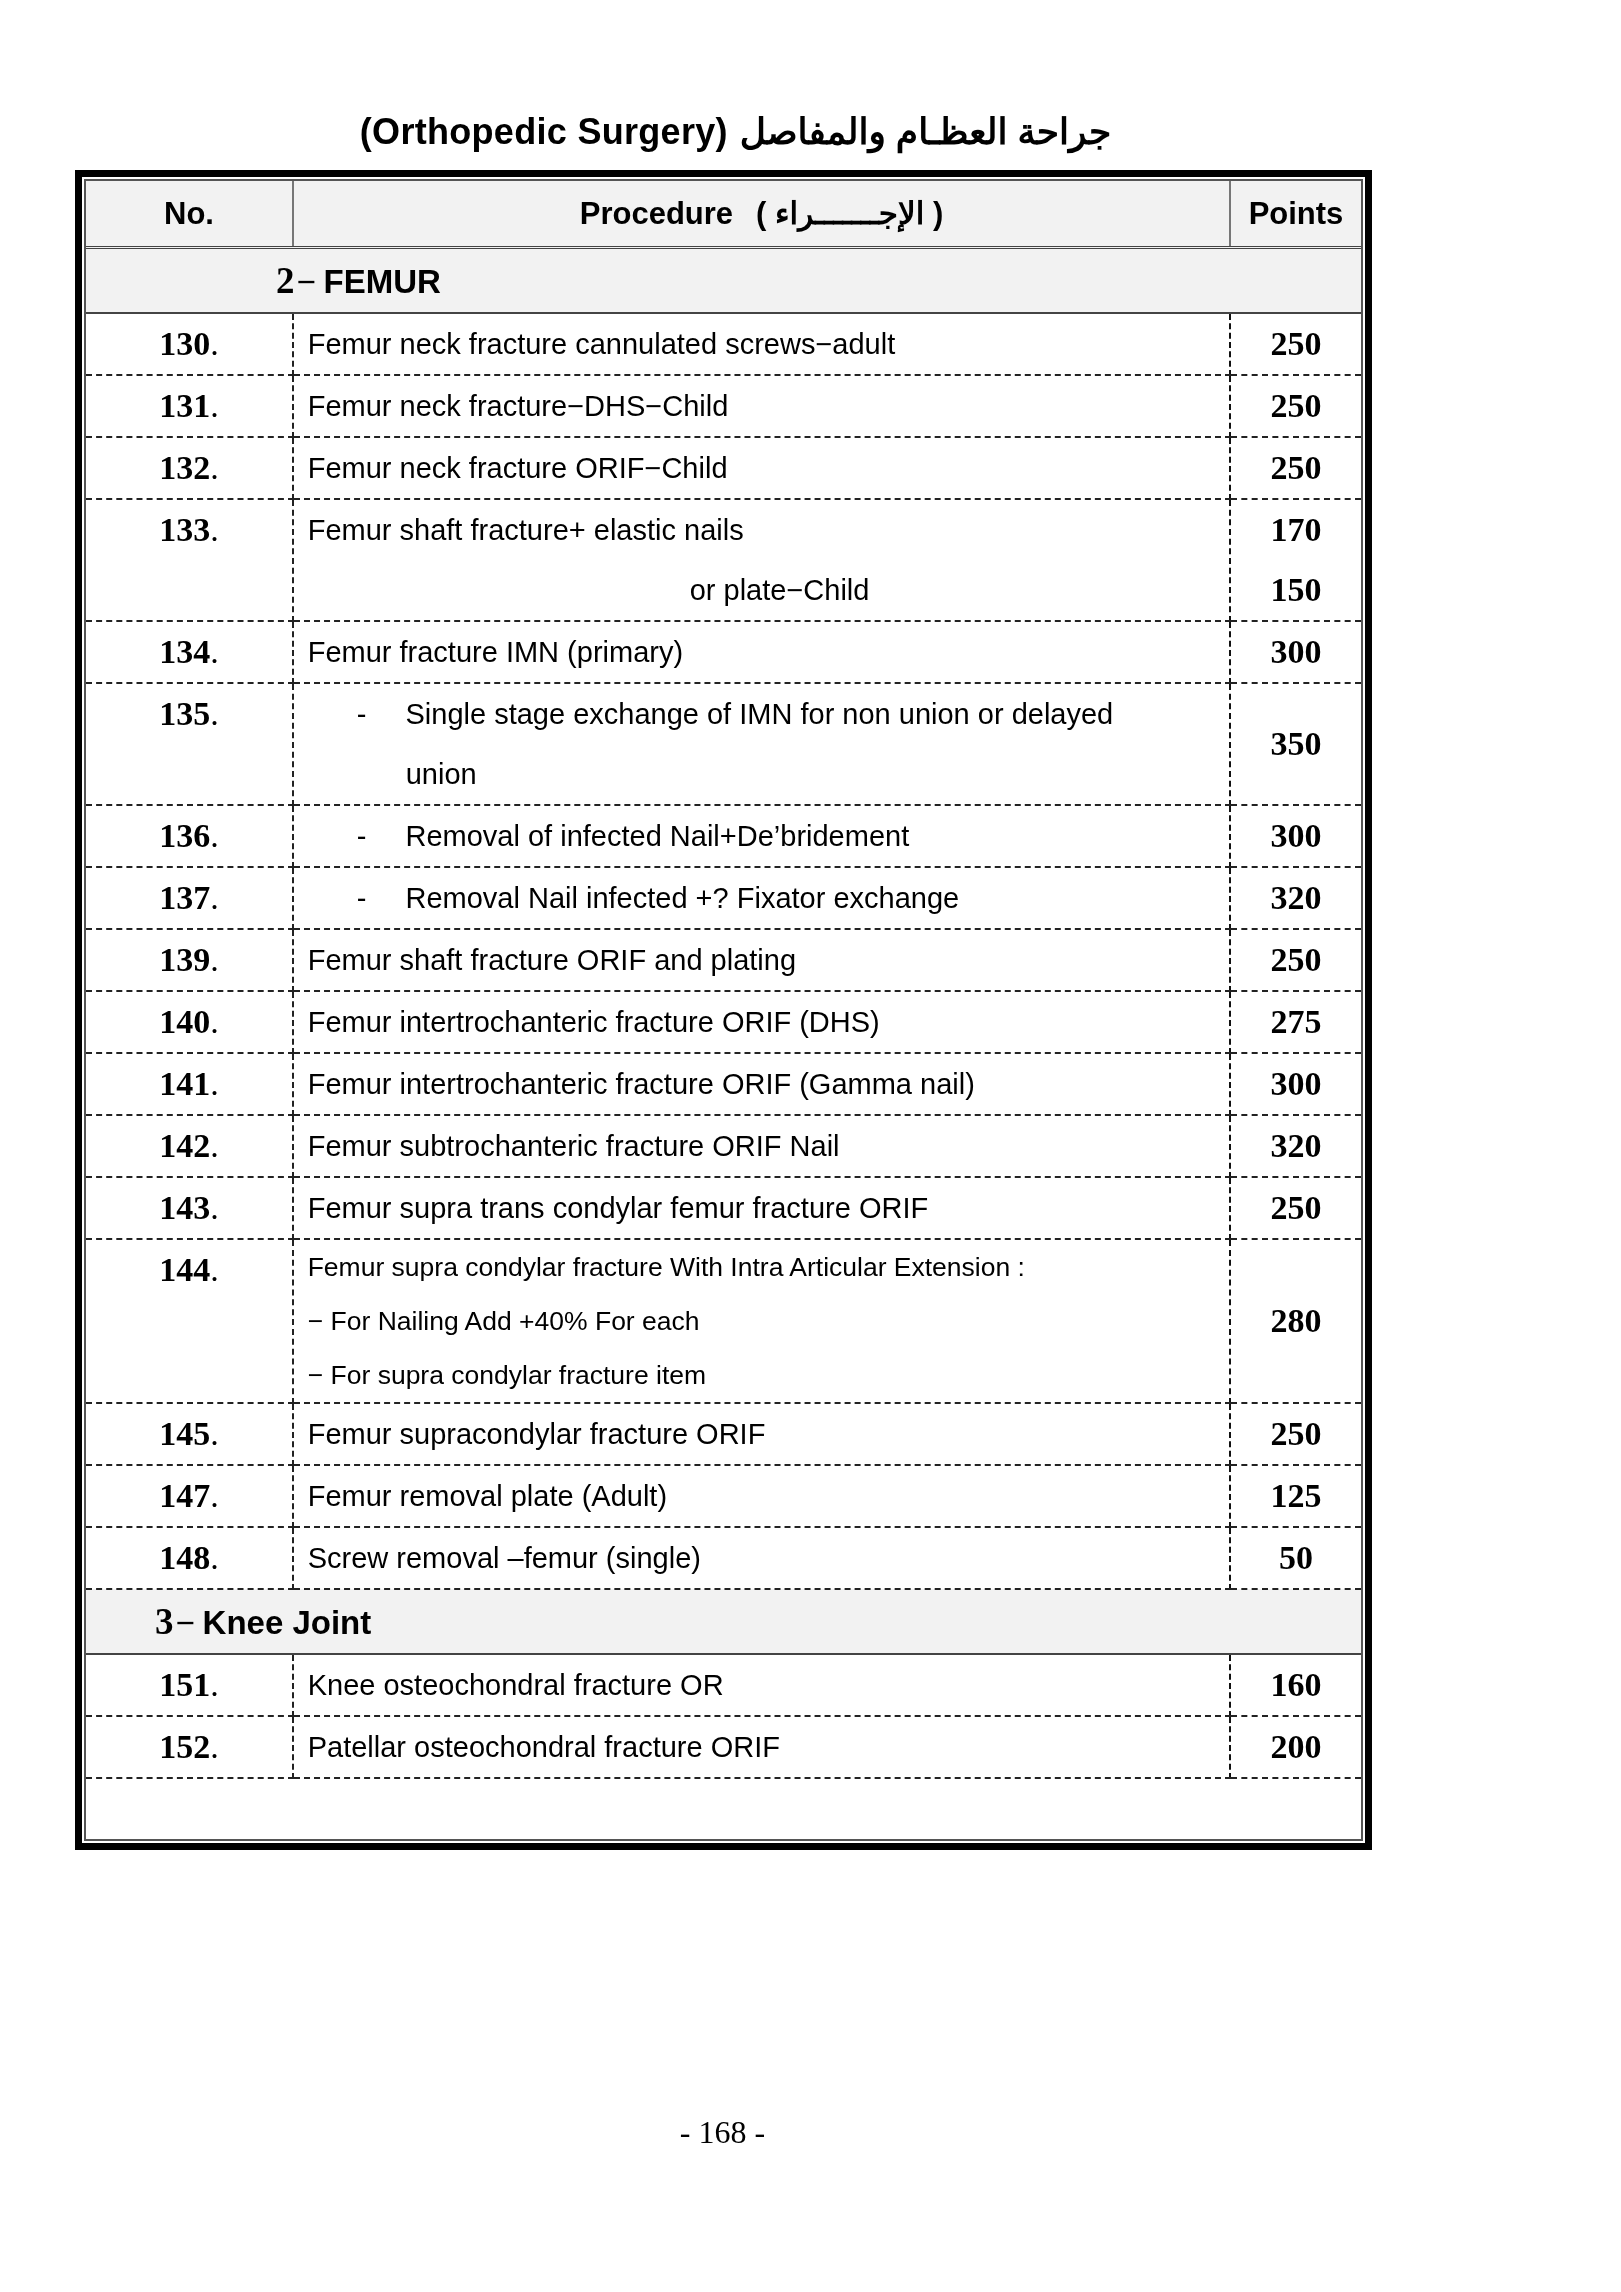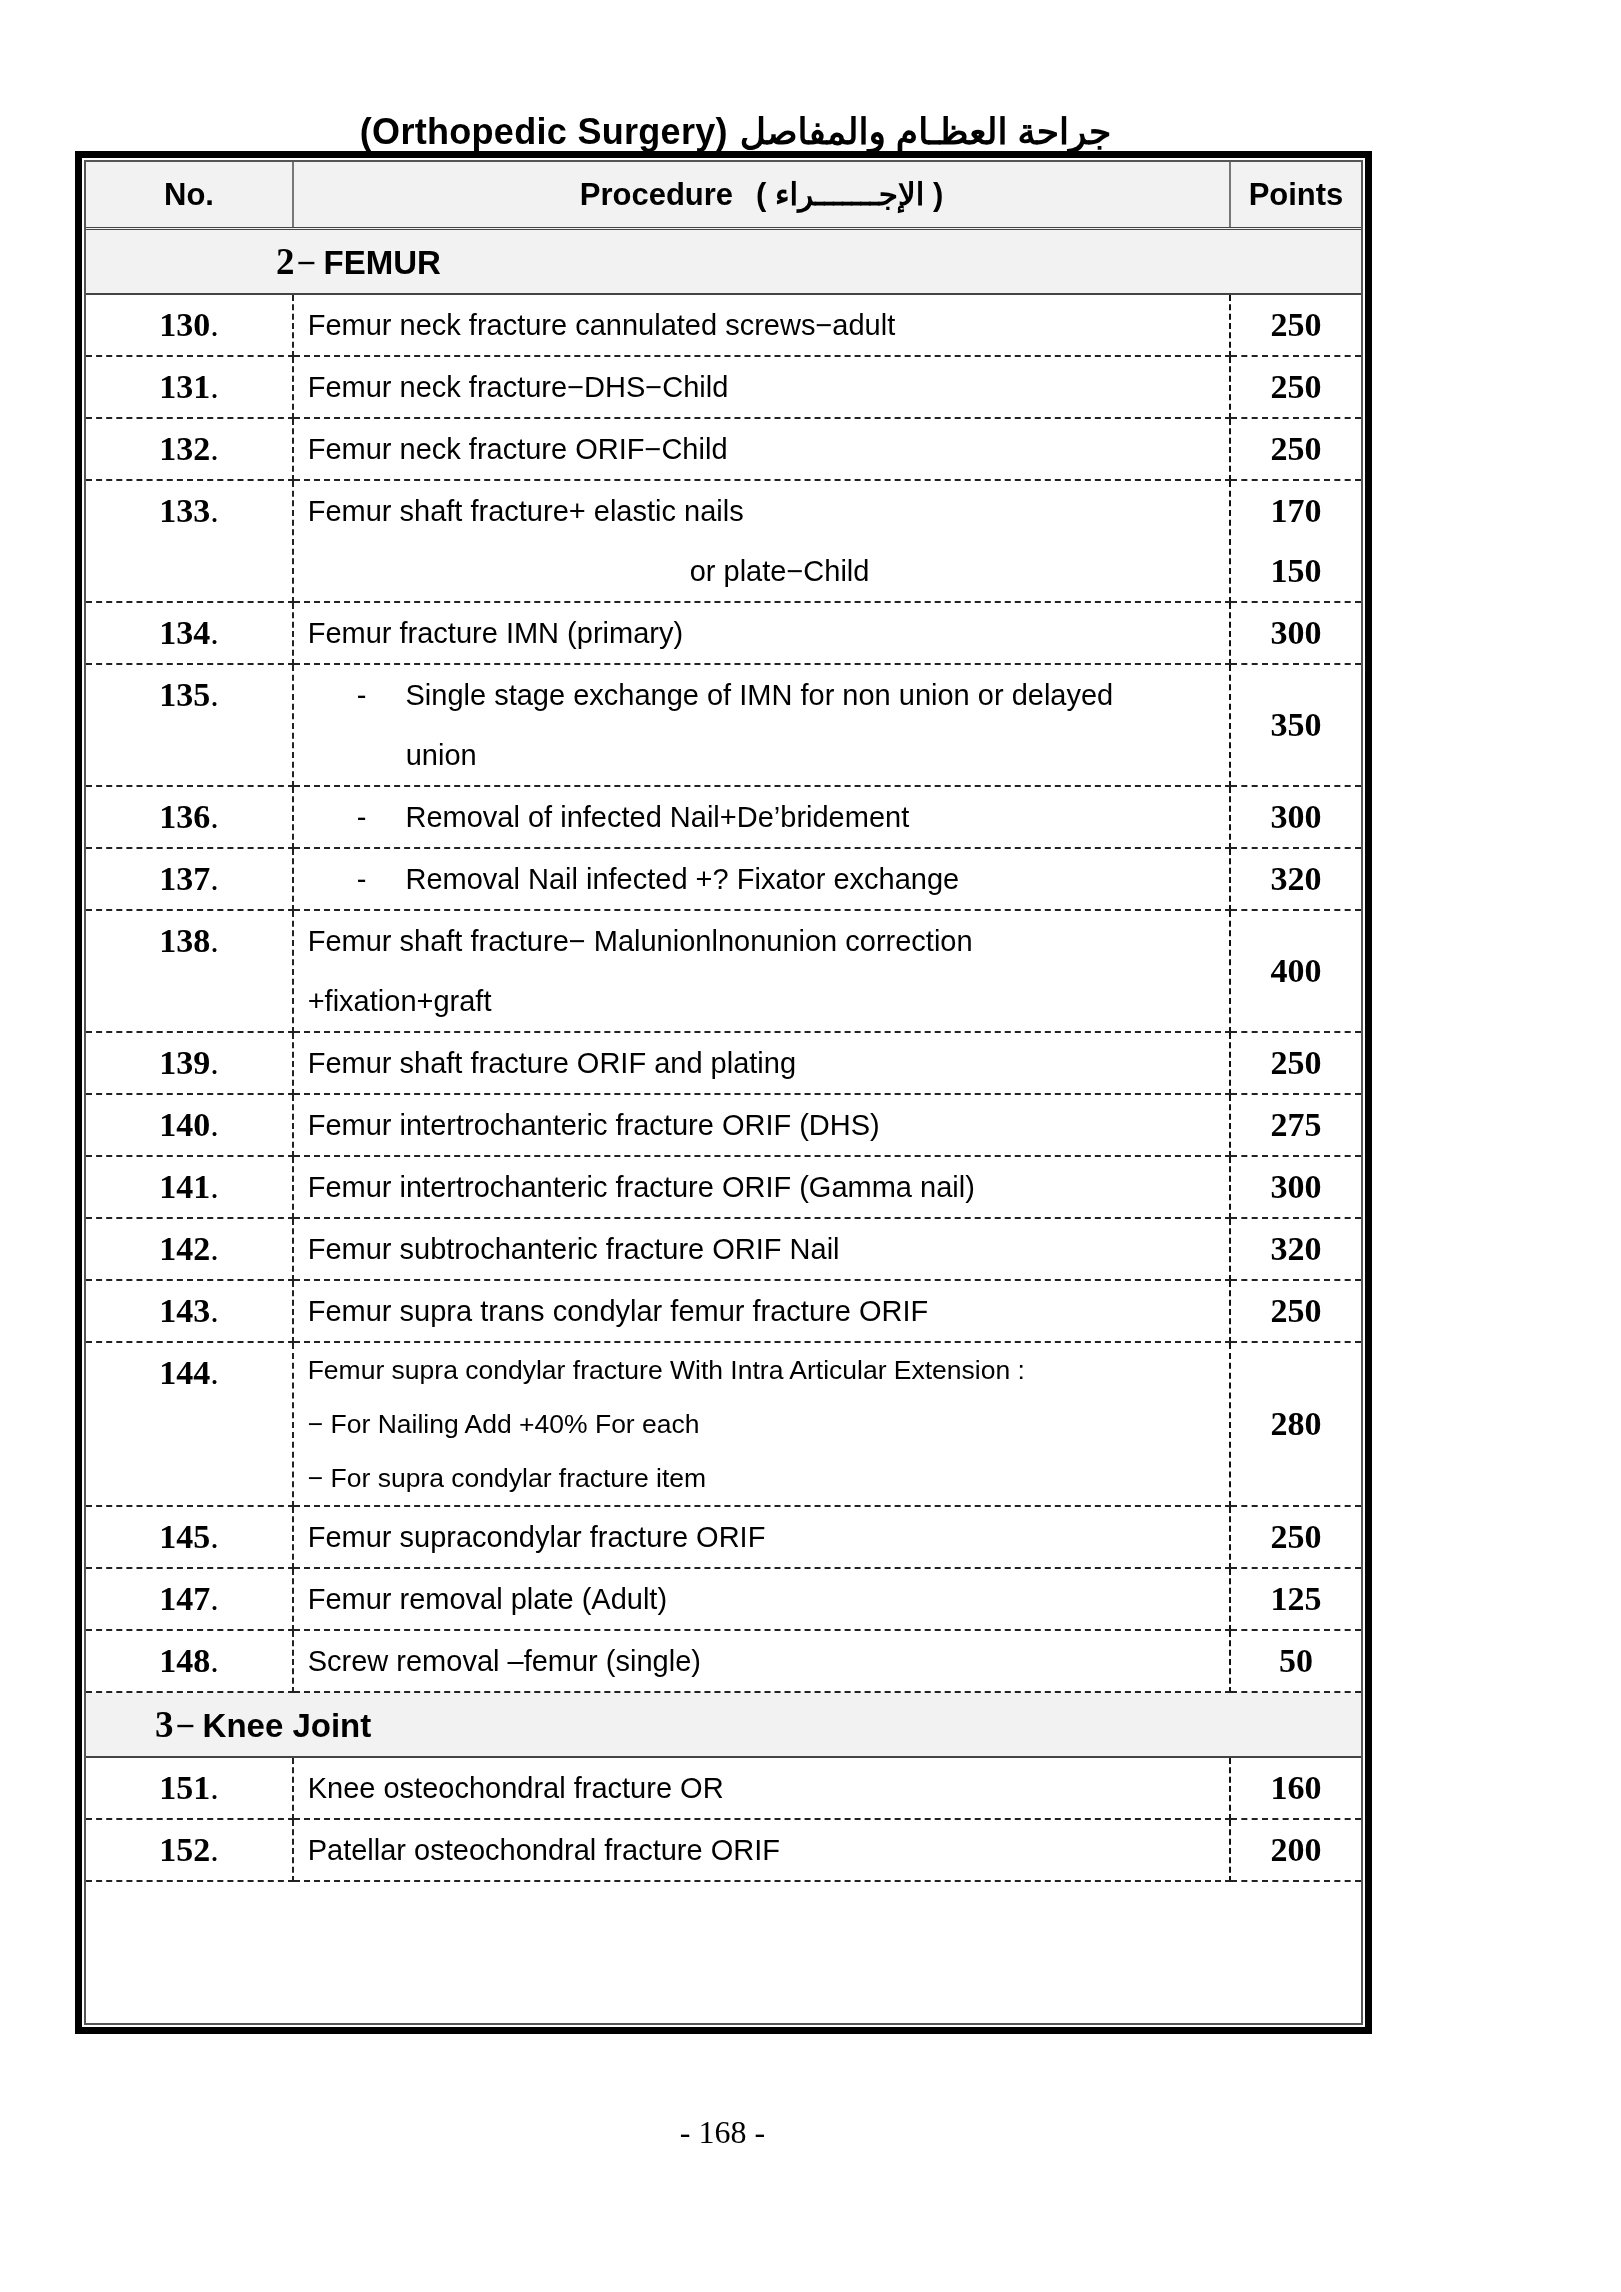--- a/index.html
+++ b/index.html
@@ -6,21 +6,21 @@
     body { width: 1621px; height: 2293px; position: relative; overflow: hidden; color: #000; }
 
     .page-title {
       position: absolute; left: 13px; width: 1445px; top: 110px;
       text-align: center; font-family: "Liberation Sans", sans-serif;
       font-weight: bold; font-size: 36px; line-height: 43px; letter-spacing: 0.3px;
     }
     .page-title .ar { margin-left: 11.8px; }
 
     .table-wrap {
-      position: absolute; left: 75px; top: 151px; width: 1297px; height: 1883px;
+      position: absolute; left: 75px; top: 170px; width: 1297px; height: 1680px;
       box-sizing: border-box; border: 7.8px solid #000; background: #fff; text-decoration: underline;
     }
     .table-inner {
       position: absolute; left: 2px; top: 2px; right: 2px; bottom: 2px;
       border: 2px solid #555; box-sizing: border-box;
     }
 
     table.grid {
       width: 100%; border-collapse: collapse; table-layout: fixed;
     }
@@ -149,28 +149,20 @@
           <td class="no"><span>136</span><span class="dot">.</span></td>
           <td class="proc"><span class="bullet">-</span><span>Removal of infected Nail+De’bridement</span></td>
           <td class="pts">300</td>
         </tr>
         <tr class="data-row">
           <td class="no"><span>137</span><span class="dot">.</span></td>
           <td class="proc"><span class="bullet">-</span><span>Removal Nail infected +? Fixator exchange</span></td>
           <td class="pts">320</td>
         </tr>
         <tr class="data-row">
-          <td class="no"><span>138</span><span class="dot">.</span></td>
-          <td class="proc">
-            <span class="sub-line">Femur shaft fracture− Malunionlnonunion correction</span>
-            <span class="sub-line">+fixation+graft</span>
-          </td>
-          <td class="pts mid">400</td>
-        </tr>
-        <tr class="data-row">
           <td class="no"><span>139</span><span class="dot">.</span></td>
           <td class="proc">Femur shaft fracture ORIF and plating</td>
           <td class="pts">250</td>
         </tr>
         <tr class="data-row">
           <td class="no"><span>140</span><span class="dot">.</span></td>
           <td class="proc">Femur intertrochanteric fracture ORIF (DHS)</td>
           <td class="pts">275</td>
         </tr>
         <tr class="data-row">

